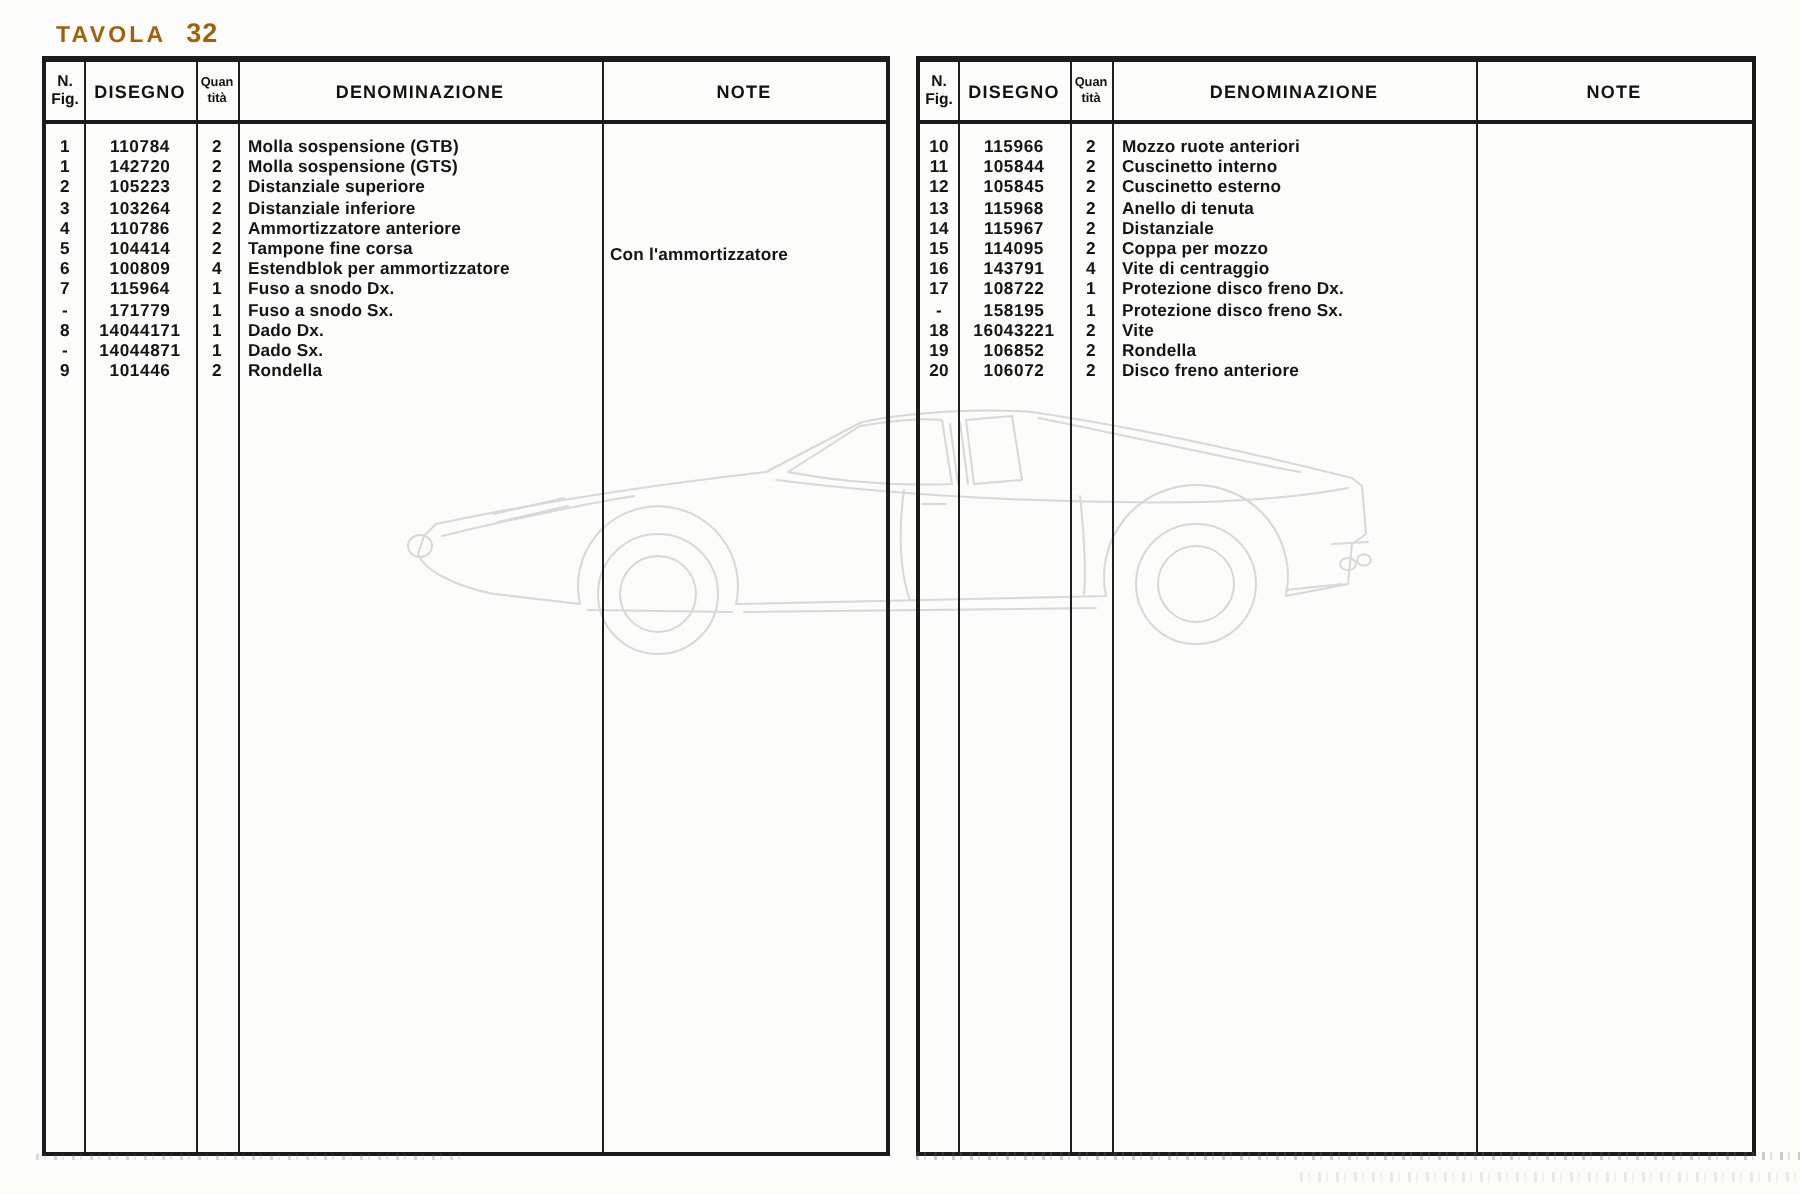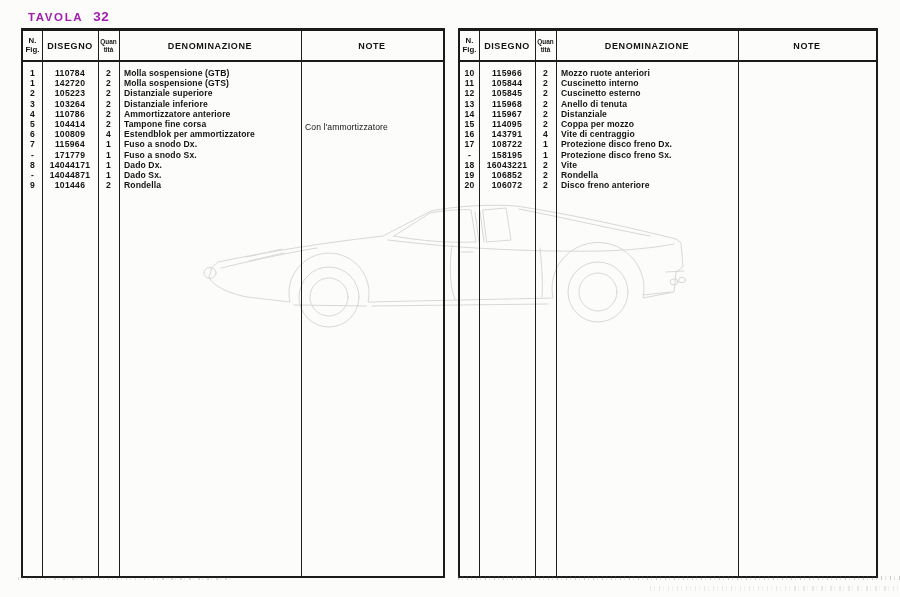--- a/index.html
+++ b/index.html
@@ -4,21 +4,21 @@
 <style>
   html,body { margin:0; padding:0; }
   body {
     width:900px; height:597px; position:relative; overflow:hidden;
     background:#fcfcfb;
     font-family:"Liberation Sans", sans-serif;
   }
   * { box-sizing:border-box; }
 
   
-  .title { position:absolute; left:28px; top:9px; z-index:3; display:flex; align-items:baseline; color:#a21caf; }
+  .title { position:absolute; left:28px; top:9px; z-index:3; display:flex; align-items:baseline; color:#a16207; }
   .title .t-label  { font-weight:700; font-size:11.5px; letter-spacing:1.6px; }
   .title .t-number { font-weight:700; font-size:13.5px; margin-left:10px; letter-spacing:0.5px;text-align:right; }
 
   
   .car-wm { position:absolute; left:0; top:0; z-index:1; pointer-events:none; }
 
   
   .ptable {
     position:absolute; top:28px; height:550px; z-index:2;
     border:2px solid #1b1b1b; border-top-width:3px;
@@ -48,21 +48,21 @@
     color:#141414; letter-spacing:0.1px; white-space:nowrap;
   }
   .c-fig { text-align:center; }
   .c-dis { text-align:center; letter-spacing:0.3px; }
   .c-qty { text-align:center; }
   .c-den { padding-left:5px; }
   .c-note{ padding-left:4px; }
 
   .note-float {
     position:absolute; left:282px; top:91px;
-    font-weight:400; font-size:8.6px; line-height:10.2px;
+    font-weight:700; font-size:8.6px; line-height:10.2px;
     color:#141414; letter-spacing:0.1px; white-space:nowrap;
   }
 
   
   .noise {
     position:absolute; z-index:2;
     background-image:repeating-linear-gradient(90deg,
       rgba(90,90,90,.55) 0 1.5px, transparent 1.5px 4px,
       rgba(130,130,130,.4) 4px 5px, transparent 5px 9px);
   }

